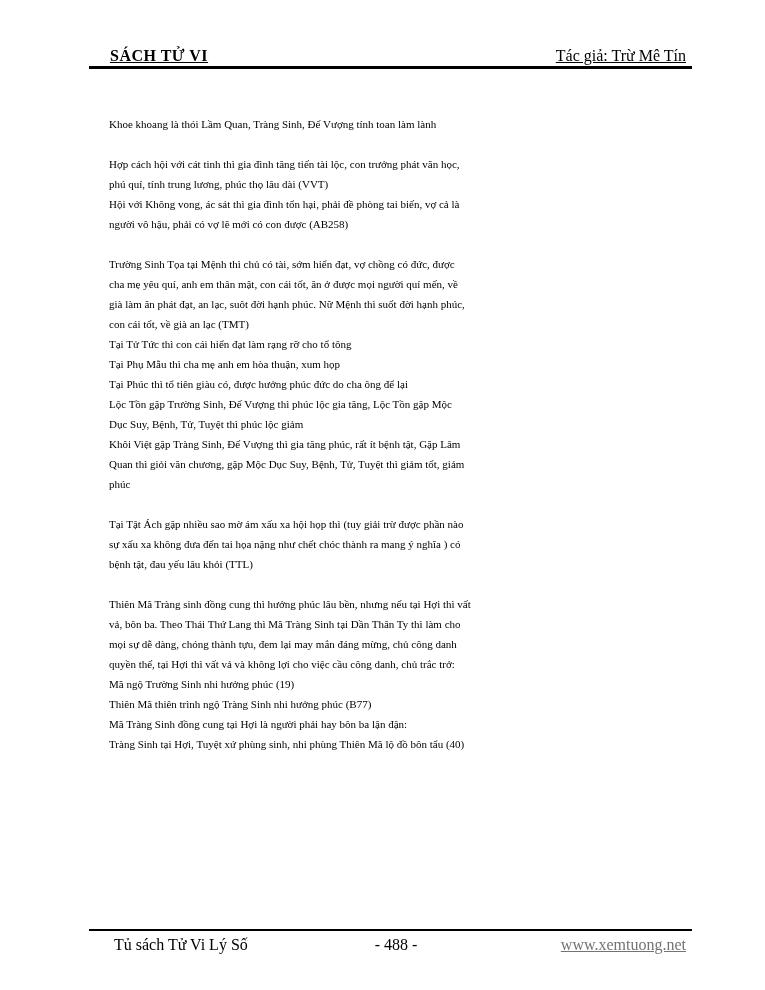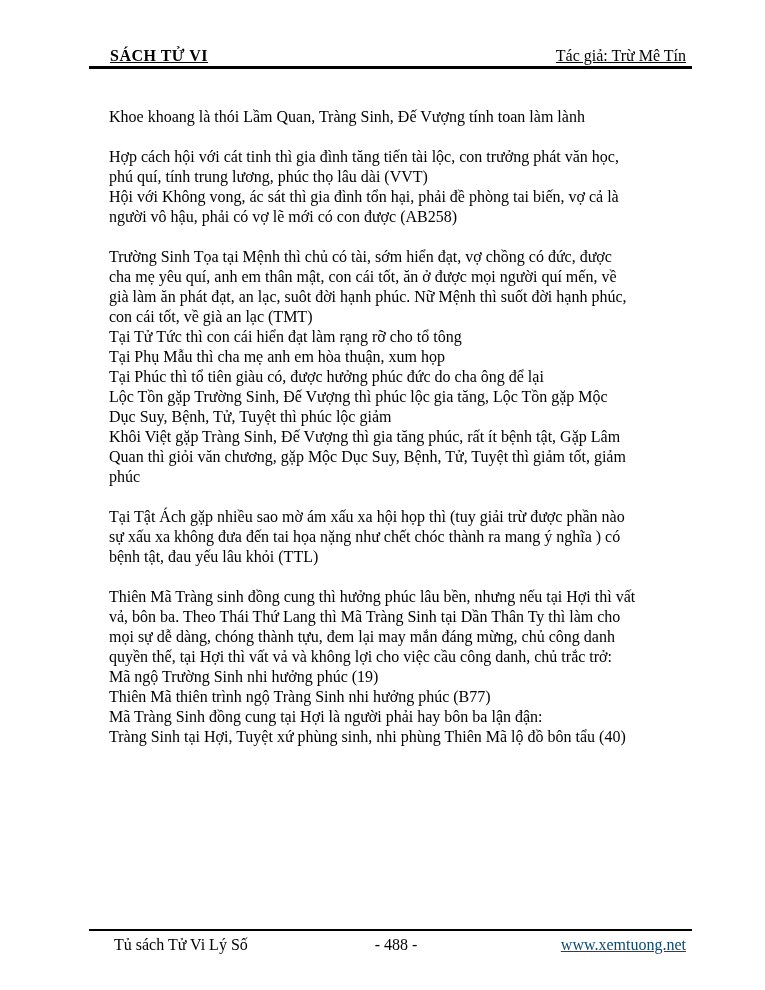--- a/index.html
+++ b/index.html
@@ -38,23 +38,23 @@
     left: 85px;
     top: 62px;
     width: 603px;
     height: 3px;
     background: #000000;
   }
   
   .body-text {
     position: absolute;
     left: 105px;
-    top: 103px;
+    top: 110px;
     width: 585px;
-    font-size: 16px;
+    font-size: 11px;
     line-height: 20px;
   }
   .body-text p {
     white-space: pre;       
     margin: 0 0 20px 0;     
   }
   
   .footer-rule {
     position: absolute;
     left: 85px;
@@ -68,21 +68,21 @@
     left: 105px;
     top: 930px;
     width: 578px;
     font-size: 16px;
     line-height: 19px;
   }
   .footer .series   { position: absolute; left: 4px; top: 0; }
   .footer .page-num { position: absolute; left: 0; right: 4px; top: 0; text-align: center; }
   .footer .website  {
     position: absolute; right: 0; top: 0;
-    color: #0c4a6e;
+    color: #737373;
     text-decoration: underline;
     cursor: pointer;
   }
 </style>
 </head>
 <body>
 
 <div class="page">
 
   <div class="header">

